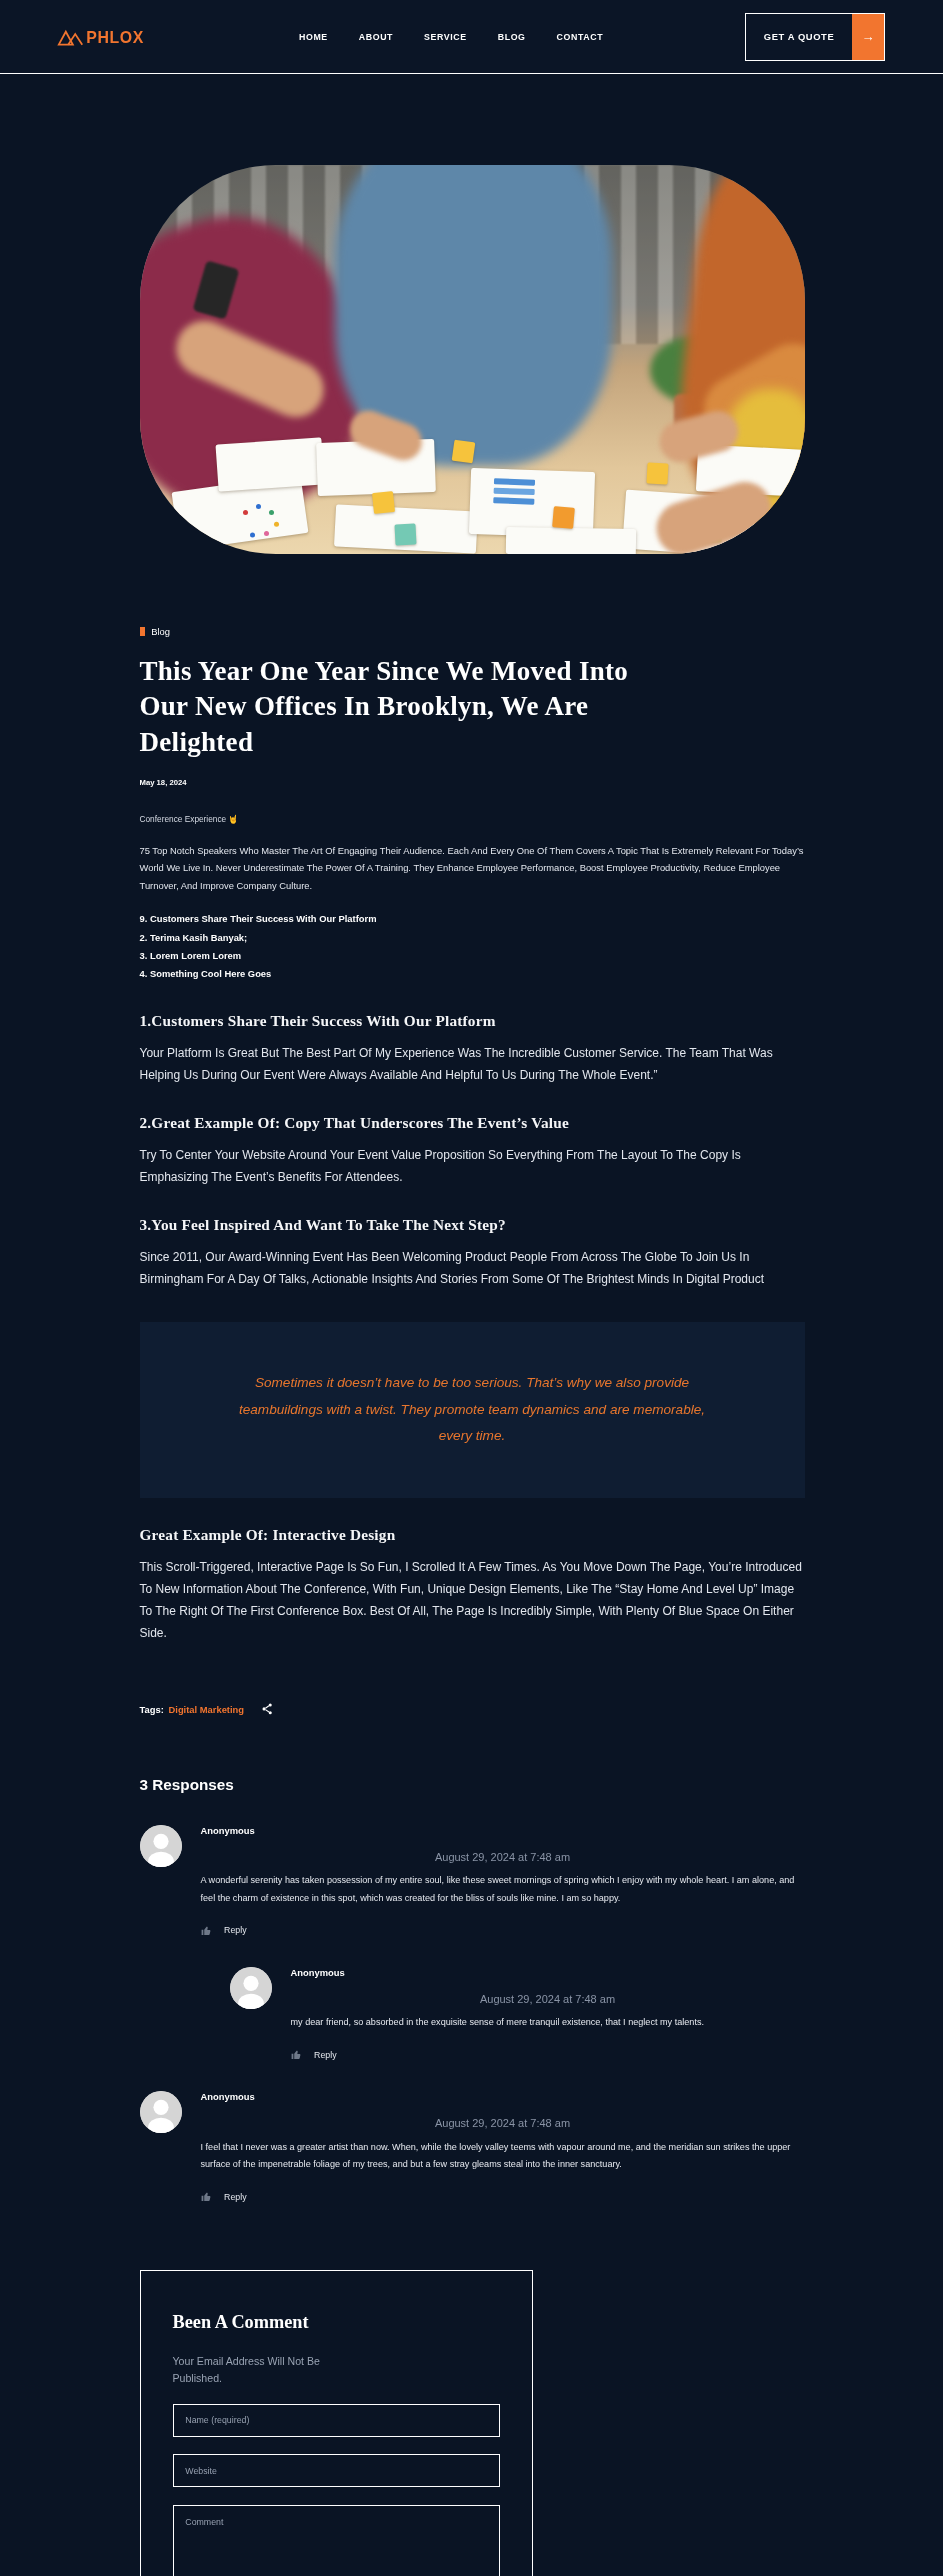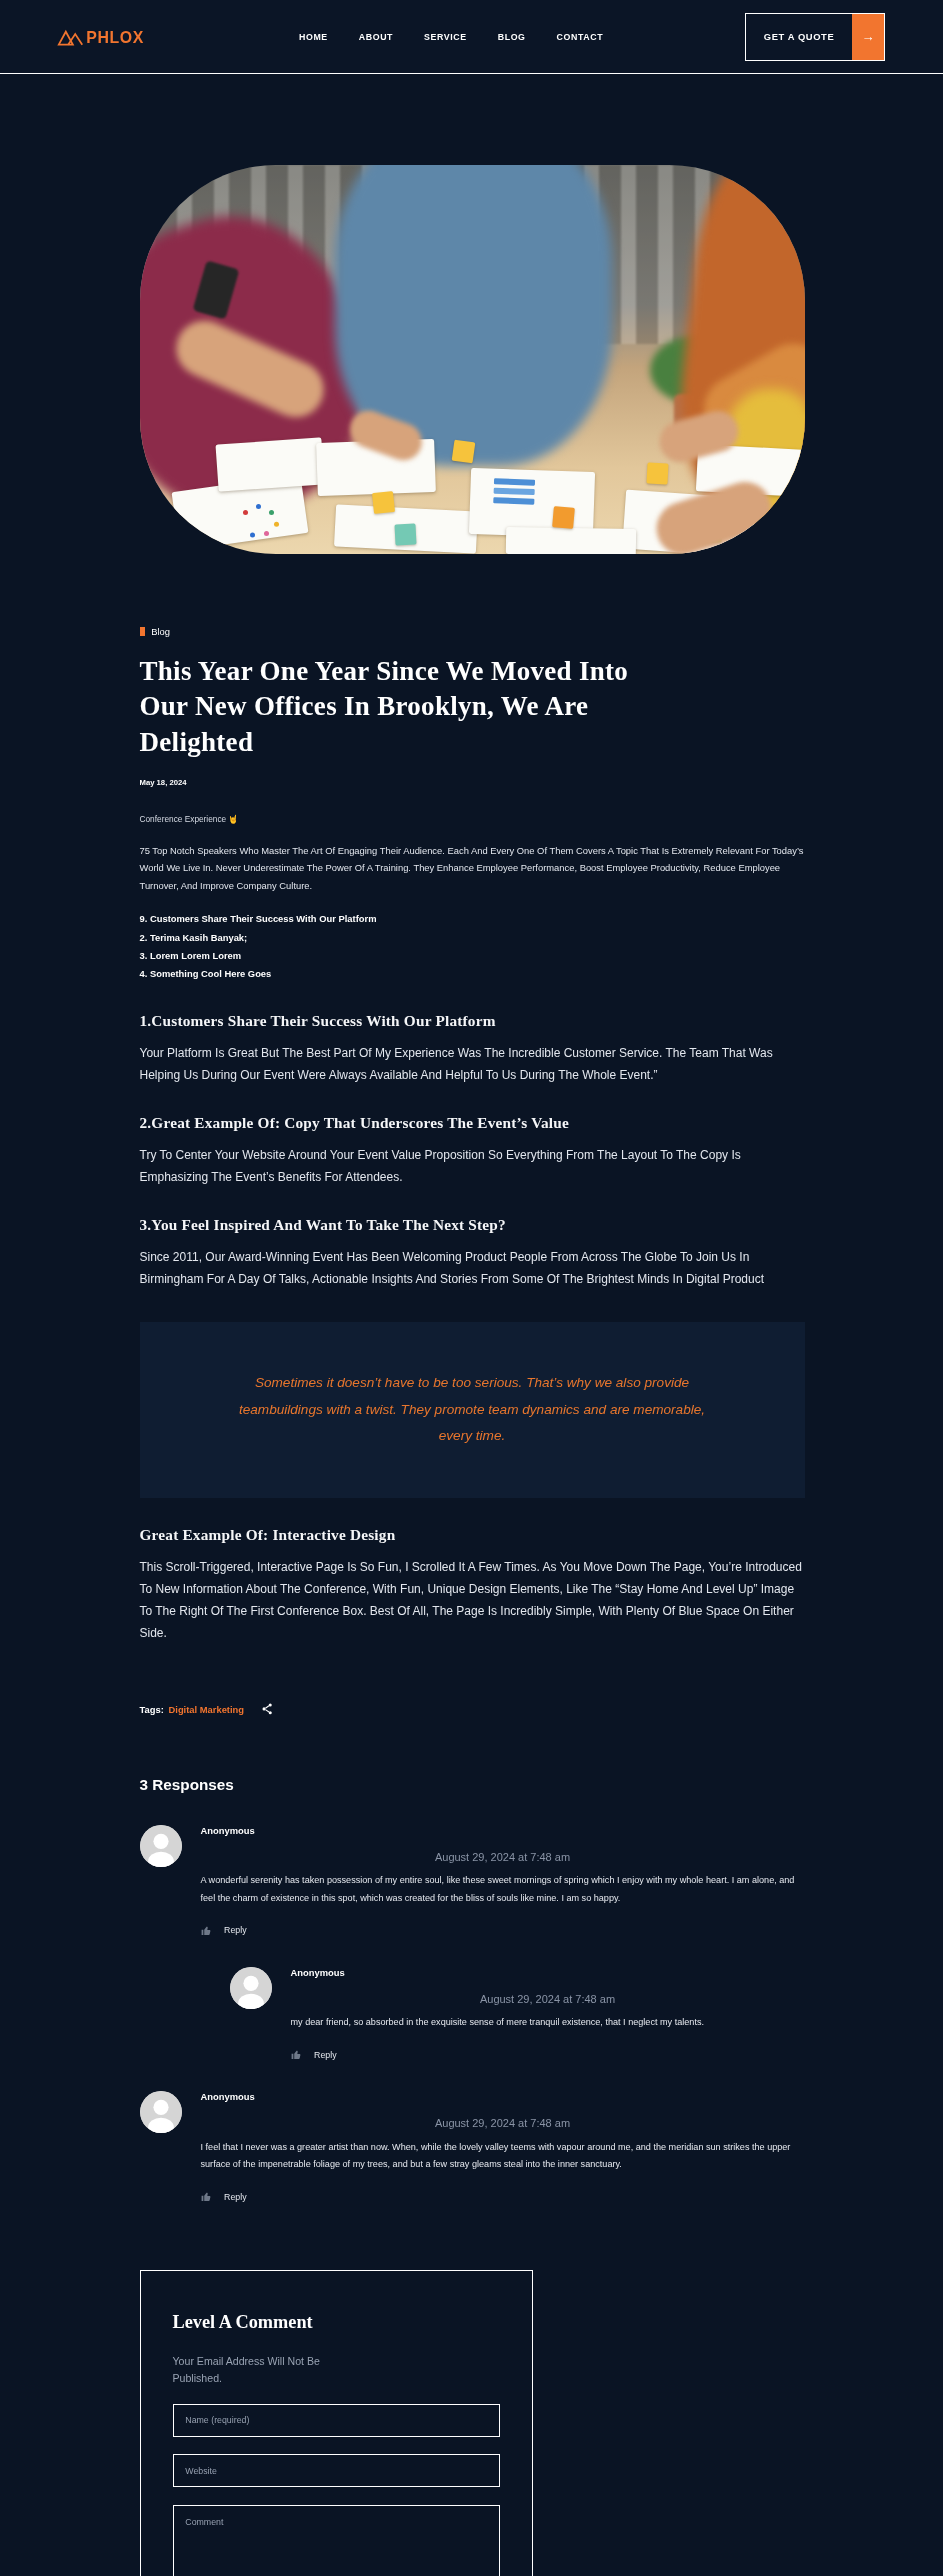--- a/index.html
+++ b/index.html
@@ -335,21 +335,21 @@
             </svg>
         </span>
         <span class="reply-label">Reply</span>
       </div>
     </div>
   </div>
 
   <div class="form-wrap">
     <div class="corner-accent"></div>
     <div class="comment-form">
-      <h3 class="form-title serif">Level A Comment</h3>
+      <h3 class="form-title serif">Been A Comment</h3>
       <p class="form-note">Your Email Address Will Not Be Published.</p>
       <input class="field" type="text" placeholder="Name (required)" style="">
       <input class="field" type="text" placeholder="Website" style="">
       <textarea class="field" placeholder="Comment" style=""></textarea>
       <div class="submit-btn">
         <span class="s-label">SUBMIT</span>
         <span class="s-arrow">→</span>
       </div>
     </div>
   </div>

